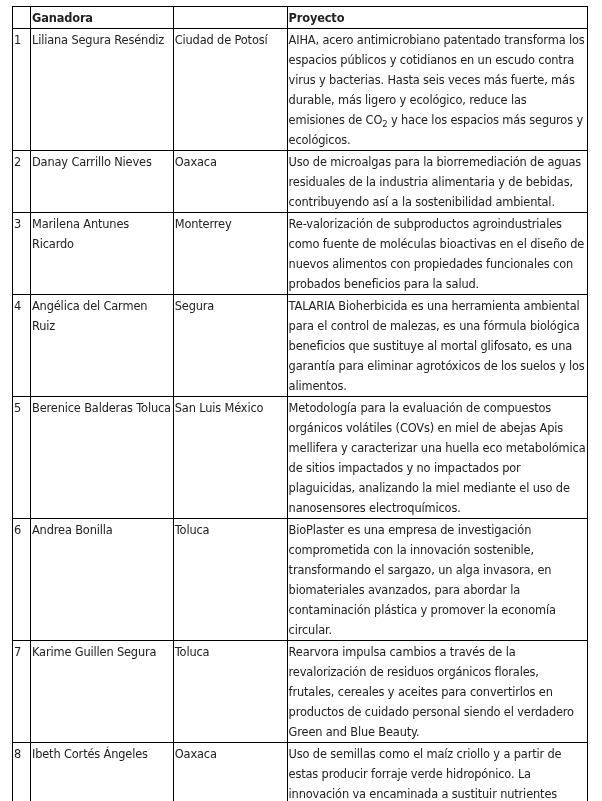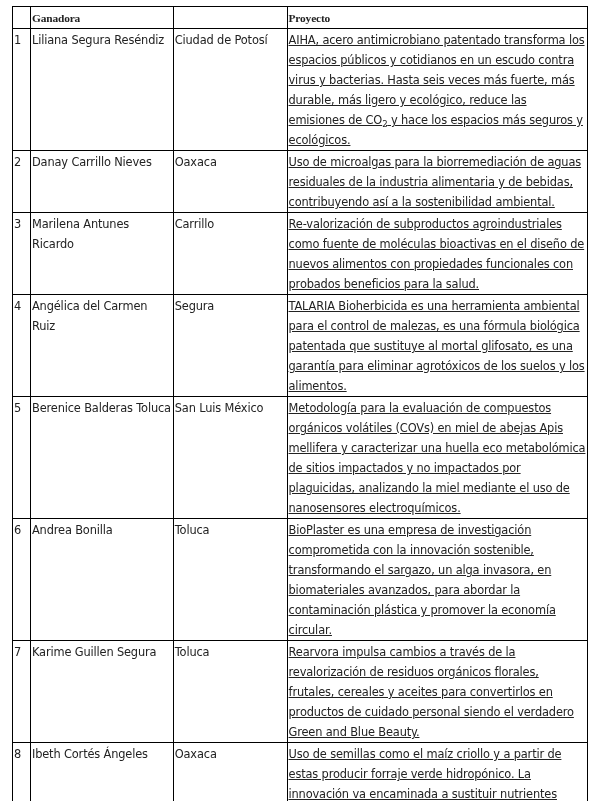--- a/index.html
+++ b/index.html
@@ -15,26 +15,26 @@
     color: #222222;
     letter-spacing: -0.15px;
   }
   table.winners td, table.winners th {
     border: 1px solid #000000;
     vertical-align: top;
     padding: 1px 1px 0 1px;
     line-height: 20px;
     text-align: left;
   }
-  table.winners th { font-weight: bold; color: #222; height: 18px; font-family: Liberation Serif, serif; }
+  table.winners th { font-weight: bold; color: #222; height: 18px; }
   col.c-num { width: 18px; }
   col.c-name { width: 143px; }
   col.c-city { width: 114px; }
   col.c-proj { width: 301px; }
-  td.proj { text-align: justify; text-decoration: underline; }
+  td.proj { text-align: justify; }
   tr.r1 td { height: 97px; }
   tr.r2 td { height: 57px; }
   tr.r3 td { height: 79px; }
   tr.r4 td { height: 98px; }
   tr.r5 td { height: 118px; }
   tr.r6 td { height: 117px; }
   tr.r7 td { height: 79px; }
   tr.r8 td { height: 116px; }
   sub { font-size: 8.5px; line-height: 0; vertical-align: -3px; }
 </style>
@@ -65,28 +65,28 @@
     </tr>
     <tr class="r2">
       <td>2</td>
       <td>Danay Carrillo Nieves</td>
       <td>Oaxaca</td>
       <td class="proj">Uso de microalgas para la biorremediación de aguas residuales de la industria alimentaria y de bebidas, contribuyendo así a la sostenibilidad ambiental.</td>
     </tr>
     <tr class="r3">
       <td>3</td>
       <td>Marilena Antunes Ricardo</td>
-      <td>Carrillo</td>
+      <td>Monterrey</td>
       <td class="proj">Re-valorización de subproductos agroindustriales como fuente de moléculas bioactivas en el diseño de nuevos alimentos con propiedades funcionales con probados beneficios para la salud.</td>
     </tr>
     <tr class="r4">
       <td>4</td>
       <td>Angélica del Carmen Ruiz</td>
       <td>Segura</td>
-      <td class="proj">TALARIA Bioherbicida es una herramienta ambiental para el control de malezas, es una fórmula biológica patentada que sustituye al mortal glifosato, es una garantía para eliminar agrotóxicos de los suelos y los alimentos.</td>
+      <td class="proj">TALARIA Bioherbicida es una herramienta ambiental para el control de malezas, es una fórmula biológica beneficios que sustituye al mortal glifosato, es una garantía para eliminar agrotóxicos de los suelos y los alimentos.</td>
     </tr>
     <tr class="r5">
       <td>5</td>
       <td>Berenice Balderas Toluca</td>
       <td>San Luis México</td>
       <td class="proj">Metodología para la evaluación de compuestos orgánicos volátiles (COVs) en miel de abejas Apis mellifera y caracterizar una huella eco metabolómica de sitios impactados y no impactados por plaguicidas, analizando la miel mediante el uso de nanosensores electroquímicos.</td>
     </tr>
     <tr class="r6">
       <td>6</td>
       <td>Andrea Bonilla</td>

